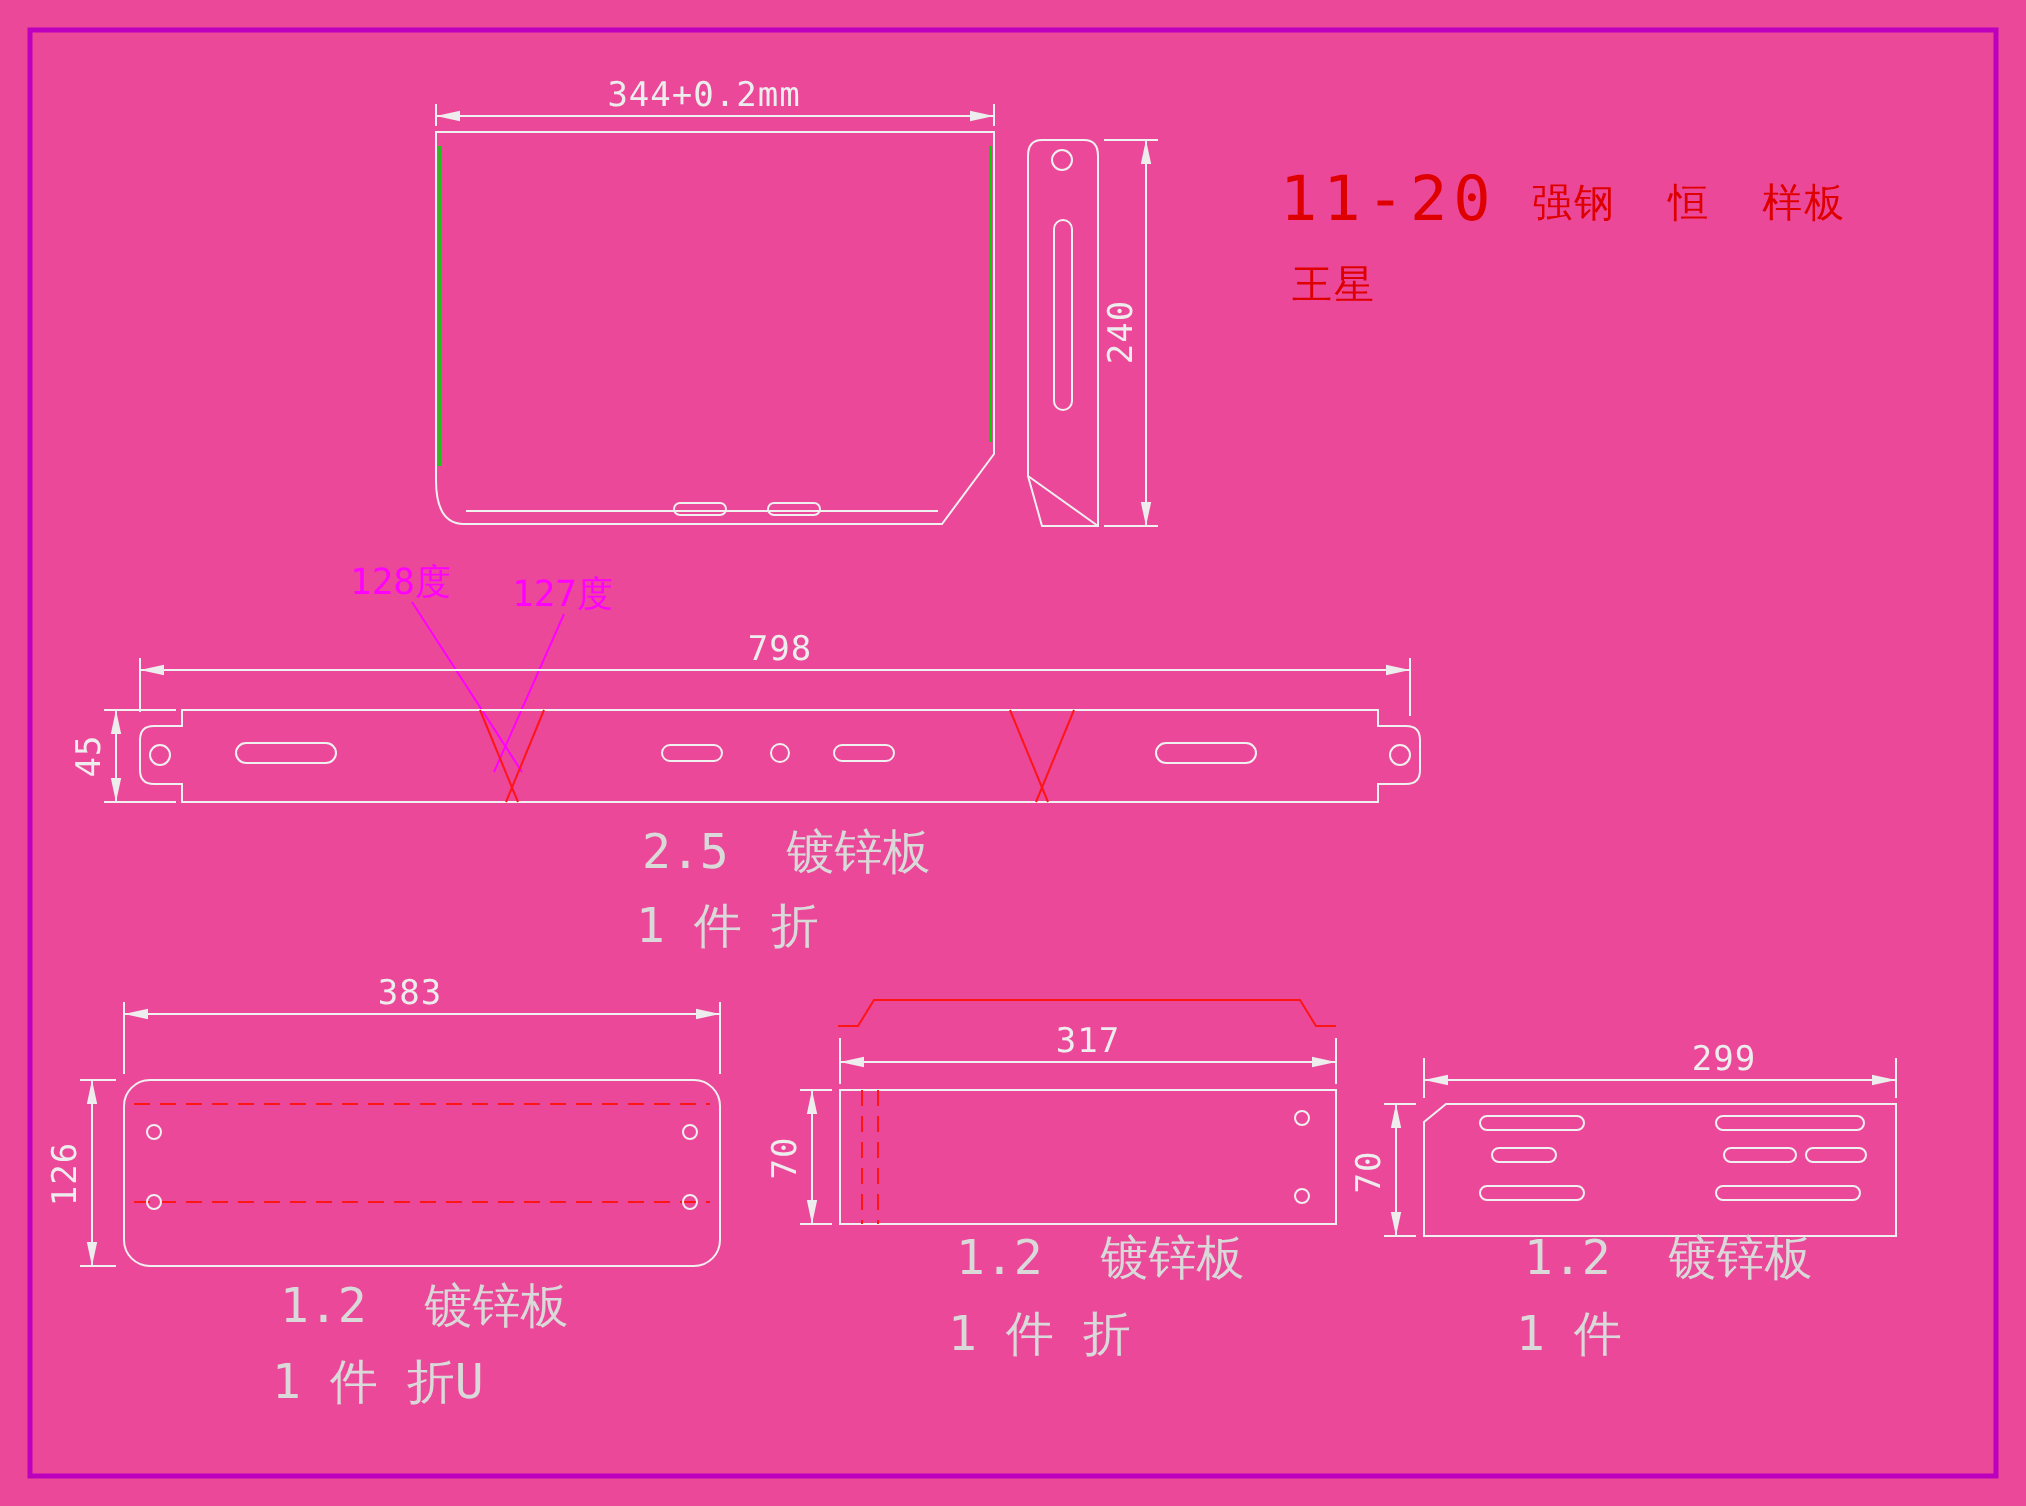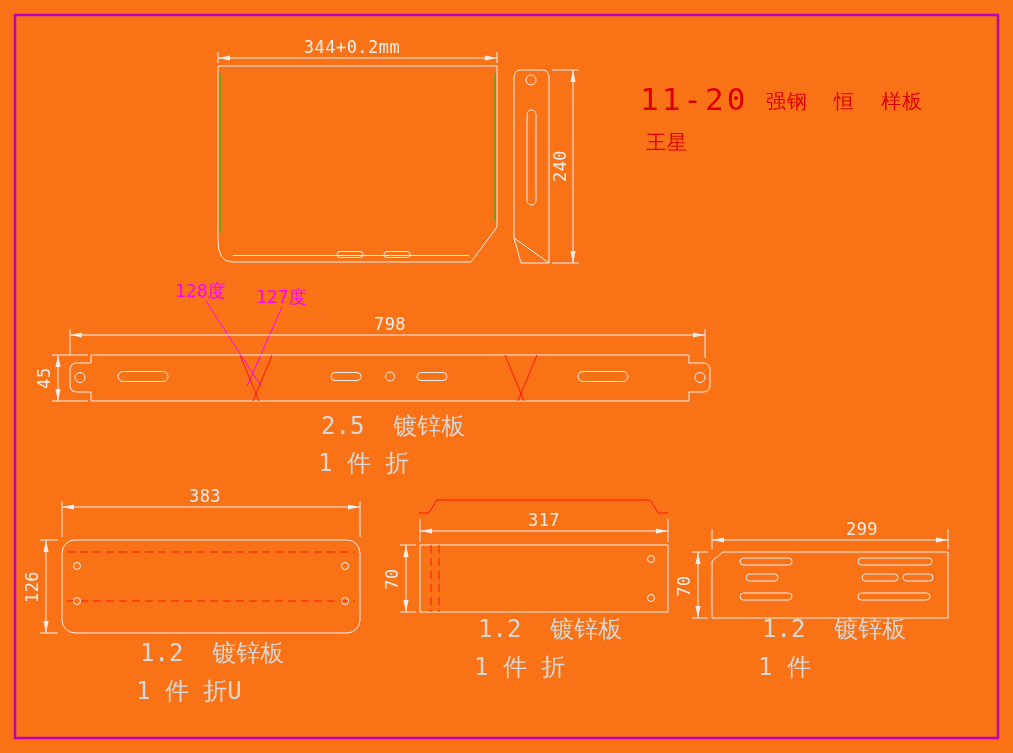--- a/index.html
+++ b/index.html
@@ -1,16 +1,16 @@
 <!DOCTYPE html>
 <html><head>
 <meta charset="utf-8">
 <style>
   html,body{margin:0;padding:0;background:#000;}
-  .stage{position:relative;width:1013px;height:753px;background:#f97316;overflow:hidden;}
+  .stage{position:relative;width:1013px;height:753px;background:#ec4899;overflow:hidden;}
   .stage svg{position:absolute;left:0;top:0;}
   .w{stroke:#f0f0f0;stroke-width:1;fill:none;}
   .thin{stroke-width:1;}
   .g{stroke:#00d400;stroke-width:1.3;fill:none;}
   .r{stroke:#ff1515;stroke-width:1;fill:none;}
   .rd{stroke:#ff1515;stroke-width:1;fill:none;stroke-dasharray:8 5;}
   .m{stroke:#ff00ff;stroke-width:1;fill:none;}
   .frame{stroke:#bd00bd;stroke-width:2.5;fill:none;}
   text{font-family:"DejaVu Sans Mono","Liberation Mono",monospace;}
   .dim{fill:#ededed;font-size:17px;letter-spacing:.5px;}

